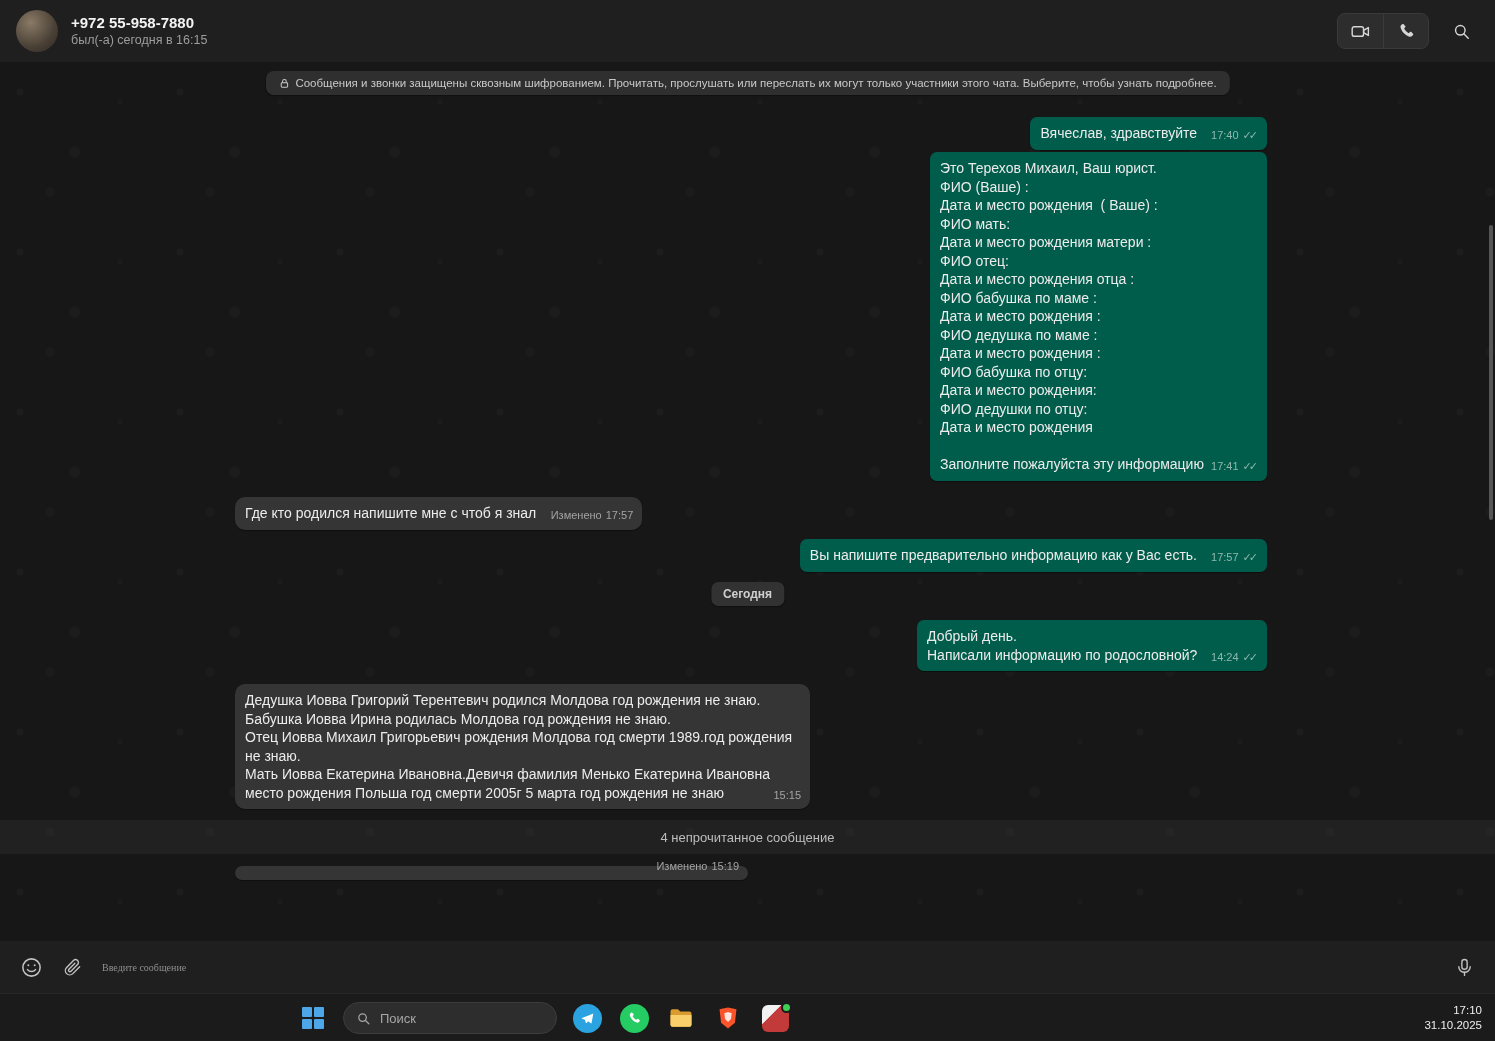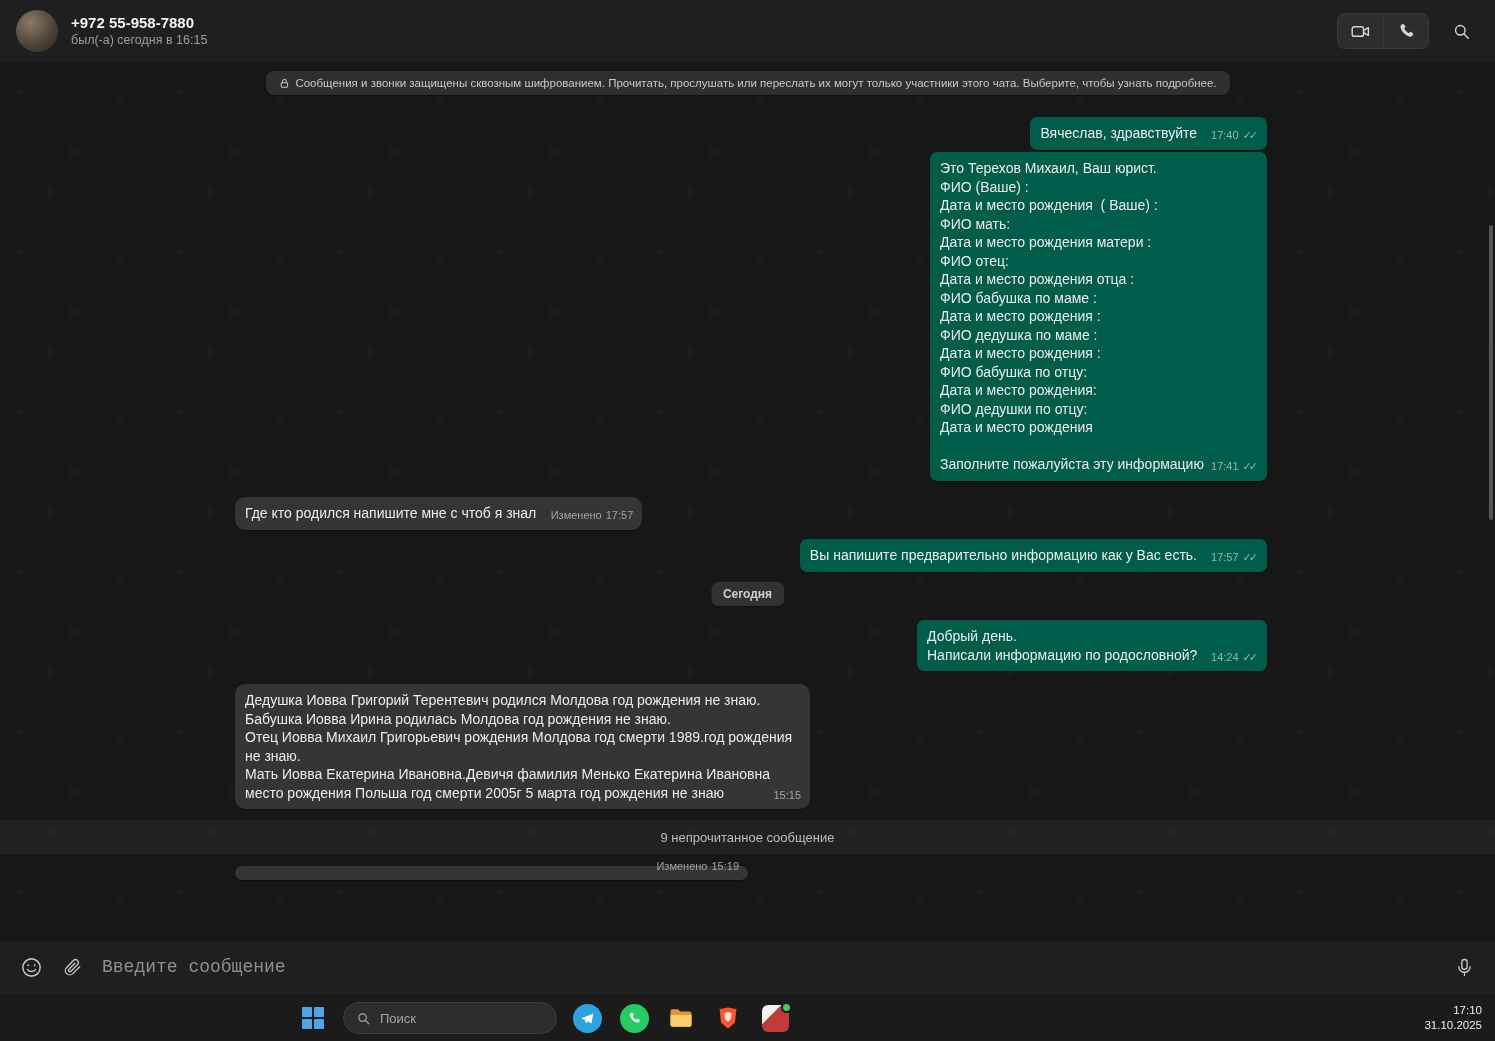--- a/index.html
+++ b/index.html
@@ -45,21 +45,21 @@
   .pad-a .text { padding-right:60px; }
   .pad-b .text { padding-right:96px; }
 
   .date-chip { position:absolute; top:520px; left:50%; transform:translateX(-50%); background:#323232; color:#cfcfcf; font-size:12px; padding:5px 12px; border-radius:7px; box-shadow:0 1px 1px rgba(0,0,0,.3);font-weight:bold; }
   .unread-band { position:absolute; top:758px; left:0; right:0; height:34px; background:rgba(255,255,255,0.045); display:flex; align-items:center; justify-content:center; font-size:13px; color:#bdbdbd; }
   .chat-scrollbar { position:absolute; right:2px; top:163px; width:4px; height:295px; border-radius:2px; background:#565656; cursor:pointer; }
 
   
   .composer { position:absolute; left:0; right:0; bottom:48px; height:52px; background:#1f1f1f; display:flex; align-items:center; padding:0 20px; gap:19px; }
   .composer .c-icon { color:#c3c3c3; cursor:pointer; display:flex; align-items:center; }
-  .composer-input { flex:1; background:transparent; border:none; outline:none; color:#fde047; font-size:18px; font-family:Liberation Mono, monospace; }
+  .composer-input { flex:1; background:transparent; border:none; outline:none; color:#fde047; font-size:10px; font-family:Liberation Serif, serif; }
   .composer-input::placeholder { color:#8f8f8f; }
 
   
   .taskbar { position:absolute; left:0; right:0; bottom:0; height:48px; background:#1b1b1b; border-top:1px solid #262626; }
   .tb-center { position:absolute; left:296px; top:0; height:48px; display:flex; align-items:center; gap:13px; }
   .start-btn { width:34px; height:34px; border-radius:5px; display:flex; align-items:center; justify-content:center; cursor:pointer; }
   .win-logo { display:grid; grid-template-columns:10px 10px; grid-template-rows:10px 10px; gap:2px; }
   .win-logo span { background:#4da6e8; border-radius:1px; }
   .tb-search { width:214px; height:32px; background:#2d2d2d; border:1px solid #3c3c3c; border-radius:16px; display:flex; align-items:center; padding:0 12px; gap:9px; color:#a6a6a6; font-size:13px; cursor:pointer; }
   .tb-icon { width:34px; height:34px; display:flex; align-items:center; justify-content:center; border-radius:5px; cursor:pointer; position:relative; }
@@ -185,21 +185,21 @@
       <div class="text">Дедушка Иовва Григорий Терентевич родился Молдова год рождения не знаю.
 Бабушка Иовва Ирина родилась Молдова год рождения не знаю.
 Отец Иовва Михаил Григорьевич рождения Молдова год смерти 1989.год рождения не знаю.
 Мать Иовва Екатерина Ивановна.Девичя фамилия Менько Екатерина Ивановна место рождения Польша год смерти 2005г 5 марта год рождения не знаю</div>
       <div class="meta">
         <span>15:15</span>
       </div>
     </div>
 
     <div class="unread-band">
-      <span>9 непрочитанное сообщение</span>
+      <span>4 непрочитанное сообщение</span>
     </div>
 
     <div class="msg in" style="top:804px; left:235px; width:513px;">
       <div class="meta">
         <span>Изменено</span>
         <span>15:19</span>
       </div>
     </div>
 
     <div class="chat-scrollbar"></div>

